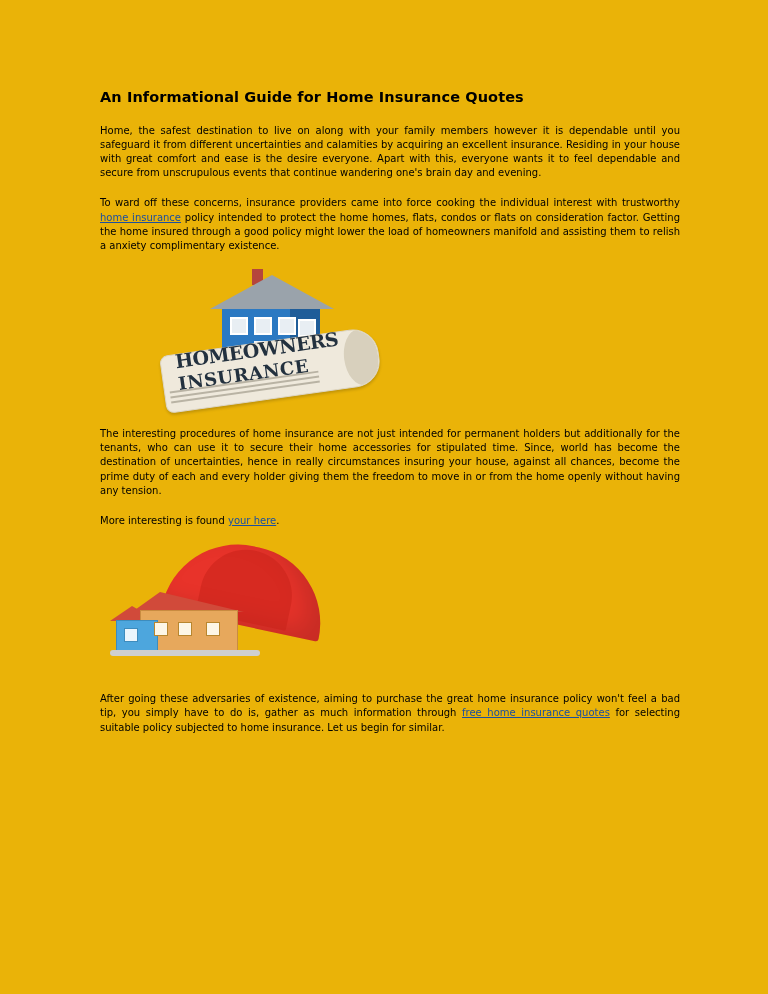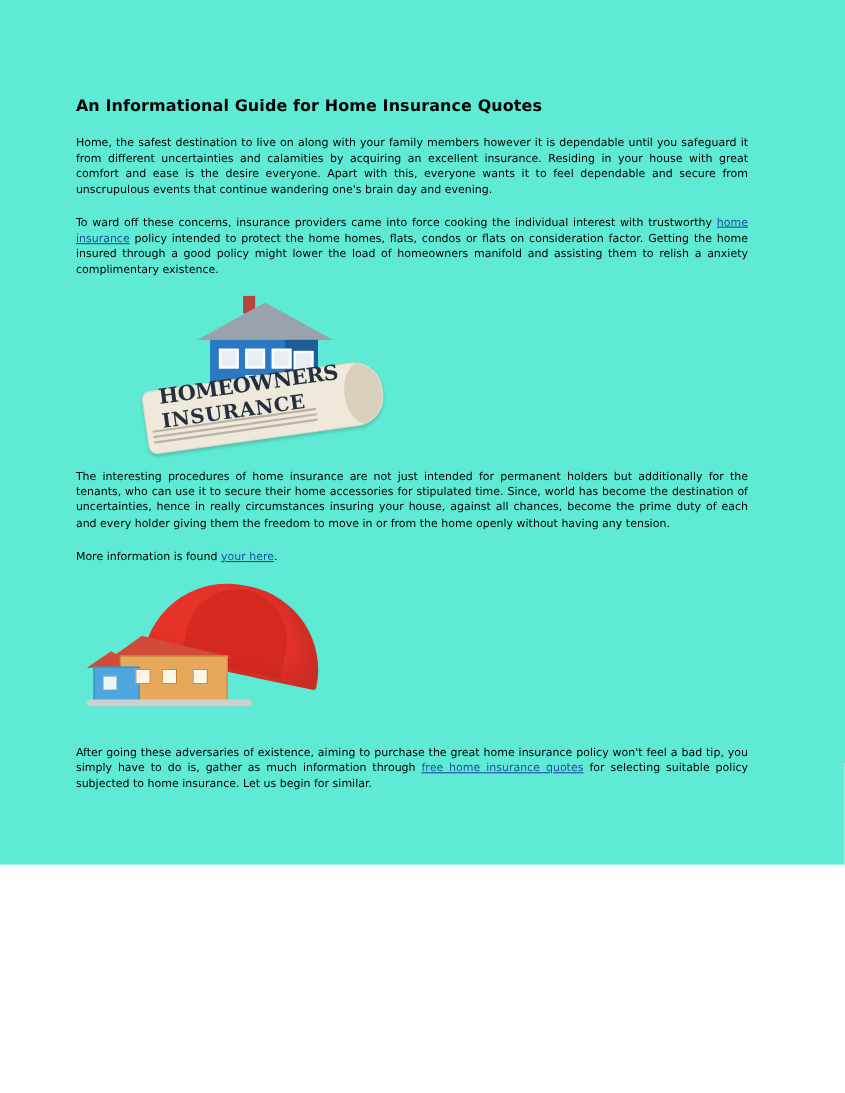--- a/index.html
+++ b/index.html
@@ -10,24 +10,24 @@
   body {
     width: 768px;
     height: 994px;
     font-family: "DejaVu Sans", sans-serif;
     color: #000000;
     overflow: hidden;
   }
   .page {
     position: relative;
     width: 768px;
-    height: 786px;
-    background: #5eead4;
+    height: 994px;
+    background: #eab308;
     box-sizing: border-box;
-    padding: 88px 88px 0 69px;
+    padding: 88px 88px 0 100px;
   }
   .doc-title {
     font-size: 14.5px;
     font-weight: bold;
     line-height: 1.35;
     margin: 0 0 16px 0;
     letter-spacing: 0.1px;
   }
   p.body-text {
     font-size: 10px;
@@ -283,21 +283,21 @@
       <div class="f1-lines">
         <i></i>
           <i></i>
           <i></i>
       </div>
     </div>
   </div>
 
   <p class="body-text">The interesting procedures of home insurance are not just intended for permanent holders but additionally for the tenants, who can use it to secure their home accessories for stipulated time. Since, world has become the destination of uncertainties, hence in really circumstances insuring your house, against all chances, become the prime duty of each and every holder giving them the freedom to move in or from the home openly without having any tension.</p>
 
-  <p class="body-text"><span>More information is found </span><a class="doc-link" href="#">your here</a><span>.</span></p>
+  <p class="body-text"><span>More interesting is found </span><a class="doc-link" href="#">your here</a><span>.</span></p>
 
   <div class="figure">
     <div class="fig2">
       <div class="f2-umbrella"></div>
       <div class="f2-umbrella-fold"></div>
       <div class="f2-handle"></div>
       <div class="f2-wing-roof"></div>
       <div class="f2-house-roof"></div>
       <div class="f2-house-body"></div>
       <div class="f2-house-wing"></div>

